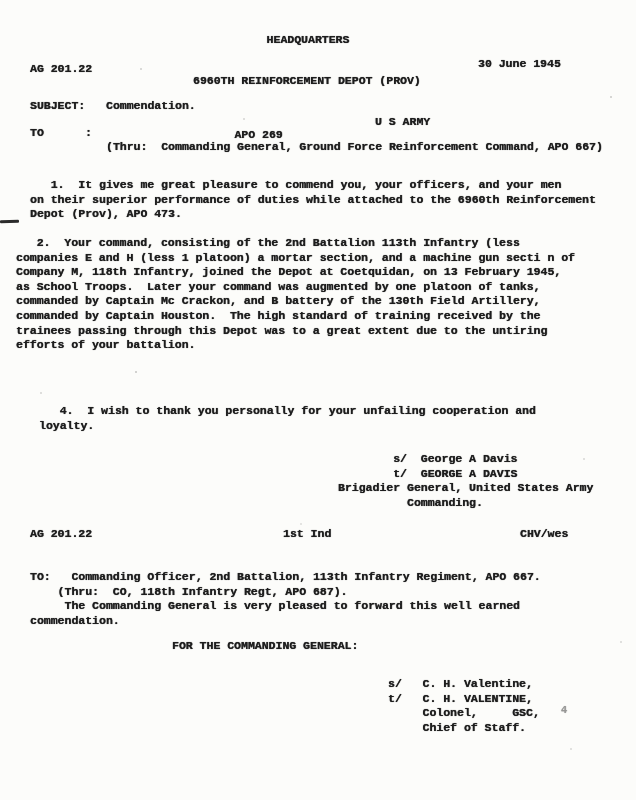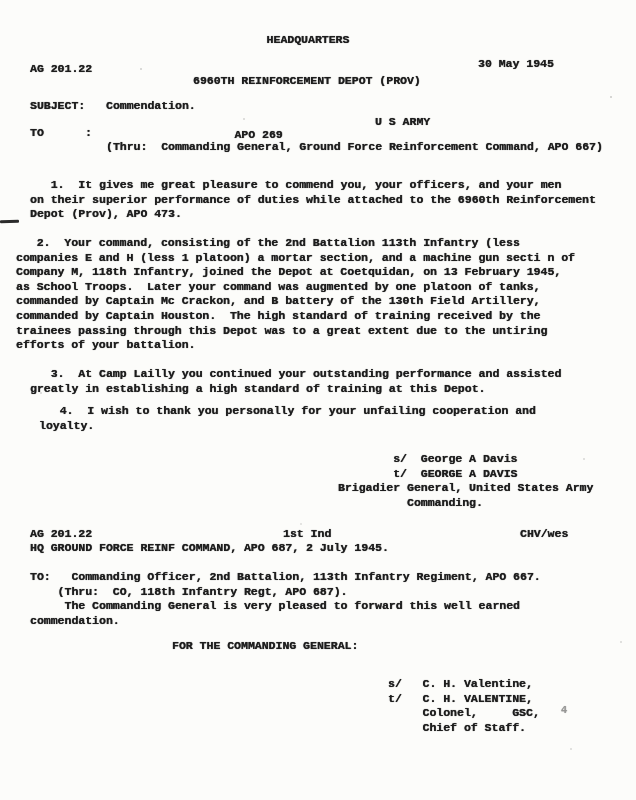--- a/index.html
+++ b/index.html
@@ -58,54 +58,51 @@
   <div class="hdr t">
     <div class="l1">HEADQUARTERS</div>
     <div class="l2">6960TH REINFORCEMENT DEPOT (PROV)</div>
     <div class="l3">
       <span>APO 269</span>
       <span class="army">U S ARMY</span>
     </div>
   </div>
 
   <div class="t" style="left:30px;top:62px">AG 201.22</div>
-  <div class="t" style="left:478px;top:57px">30 May 1945</div>
+  <div class="t" style="left:478px;top:57px">30 June 1945</div>
 
   <div class="t" style="left:30px;top:99px">SUBJECT:</div>
   <div class="t" style="left:106px;top:99px">Commendation.</div>
 
   <div class="t" style="left:30px;top:126px">TO</div>
   <div class="t" style="left:85px;top:126px">:</div>
   <div class="t" style="left:106px;top:140px">(Thru:  Commanding General, Ground Force Reinforcement Command, APO 667)</div>
 
   <div class="t" style="left:30px;top:178px">   1.  It gives me great pleasure to commend you, your officers, and your men
 on their superior performance of duties while attached to the 6960th Reinforcement
 Depot (Prov), APO 473.</div>
   <div class="t" style="left:16px;top:236px">   2.  Your command, consisting of the 2nd Battalion 113th Infantry (less
 companies E and H (less 1 platoon) a mortar section, and a machine gun secti n of
 Company M, 118th Infantry, joined the Depot at Coetquidan, on 13 February 1945,
 as School Troops.  Later your command was augmented by one platoon of tanks,
 commanded by Captain Mc Crackon, and B battery of the 130th Field Artillery,
 commanded by Captain Houston.  The high standard of training received by the
 trainees passing through this Depot was to a great extent due to the untiring
 efforts of your battalion.</div>
-  <div class="t" style="left:30px;top:367px">   3.  At Camp Lailly you continued your outstanding performance and assisted
-greatly in establishing a high standard of training at this Depot.</div>
   <div class="t" style="left:39px;top:404px">   4.  I wish to thank you personally for your unfailing cooperation and
 loyalty.</div>
 
   <div class="t" style="left:338px;top:452px">        s/  George A Davis
         t/  GEORGE A DAVIS
 Brigadier General, United States Army
           Commanding.</div>
 
   <div class="t" style="left:30px;top:527px">AG 201.22</div>
   <div class="t" style="left:283px;top:527px">1st Ind</div>
   <div class="t" style="left:520px;top:527px">CHV/wes</div>
-  <div class="t" style="left:30px;top:541px">HQ GROUND FORCE REINF COMMAND, APO 687, 2 July 1945.</div>
 
   <div class="t" style="left:30px;top:570px">TO:   Commanding Officer, 2nd Battalion, 113th Infantry Regiment, APO 667.
     (Thru:  CO, 118th Infantry Regt, APO 687).
      The Commanding General is very pleased to forward this well earned
 commendation.</div>
 
   <div class="t" style="left:172px;top:639px">FOR THE COMMANDING GENERAL:</div>
 
   <div class="t" style="left:388px;top:677px">s/   C. H. Valentine,
 t/   C. H. VALENTINE,

